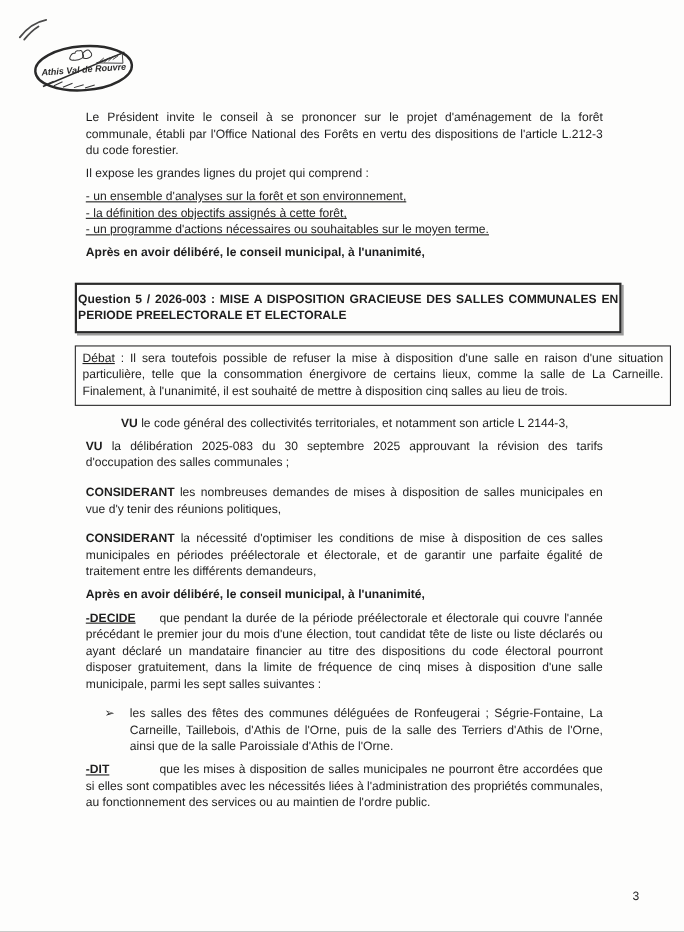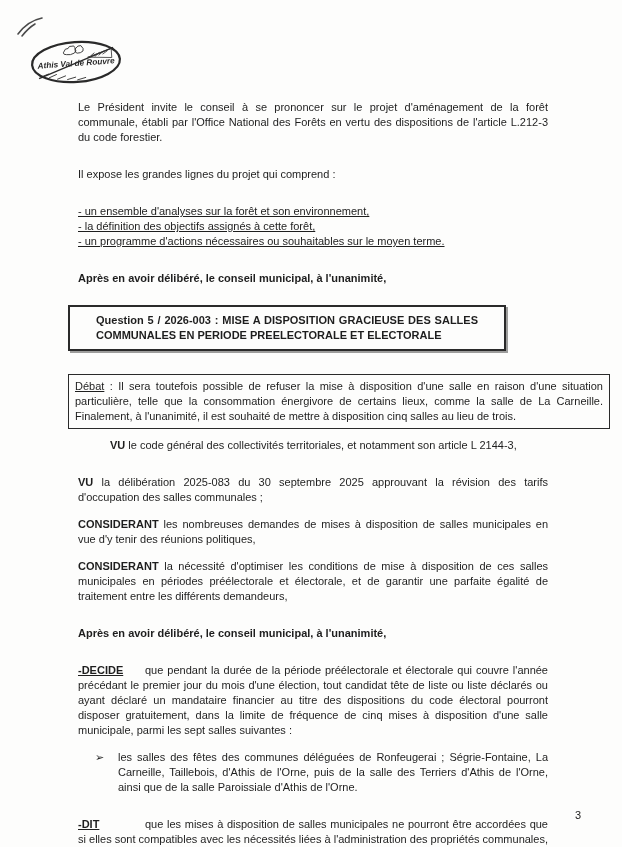--- a/index.html
+++ b/index.html
@@ -14,39 +14,39 @@
     font-size: 11px;
     line-height: 15px;
     color: #1e1e1e;
     overflow: hidden;
   }
   .corner-mark { position: absolute; left: 14px; top: 12px; }
   .logo { position: absolute; left: 28px; top: 36px; transform: rotate(-4deg); }
   .content { position: absolute; left: 78px; top: 100px; width: 470px; }
 
   .para { text-align: justify; }
-  .mt13 { margin-top: 22px; }
+  .mt13 { margin-top: 6px; }
   .mt12 { margin-top: 12px; }
   .mt9  { margin-top: 9px; margin-left: 32px; }
   .mt19 { margin-top: 19px; }
-  .mt11 { margin-top: 23px; }
+  .mt11 { margin-top: 11px; }
 
   .bold { font-weight: bold; }
 
   .plain-list div { text-align: left; text-decoration: underline; }
 
   .emet-line { padding-left: 0; }
   .emet-dash { display: inline-block; width: 20px; margin-left: 20px; }
 
   .question-box {
     margin-left: -10px;
-    width: 438px;
+    width: 497px;
     border: 2px solid #2a2a2a;
     box-shadow: 2px 2px 0 rgba(40,40,40,0.45);
-    padding: 6px 26px;
+    padding: 6px 1px;
     font-weight: bold;
     text-align: justify;
     background: #fdfdfc;
   }
   .debat-box {
     margin-left: -10px;
     width: 542px;
     border: 1.5px solid #2a2a2a;
     padding: 4px 6px;
     text-align: justify;

